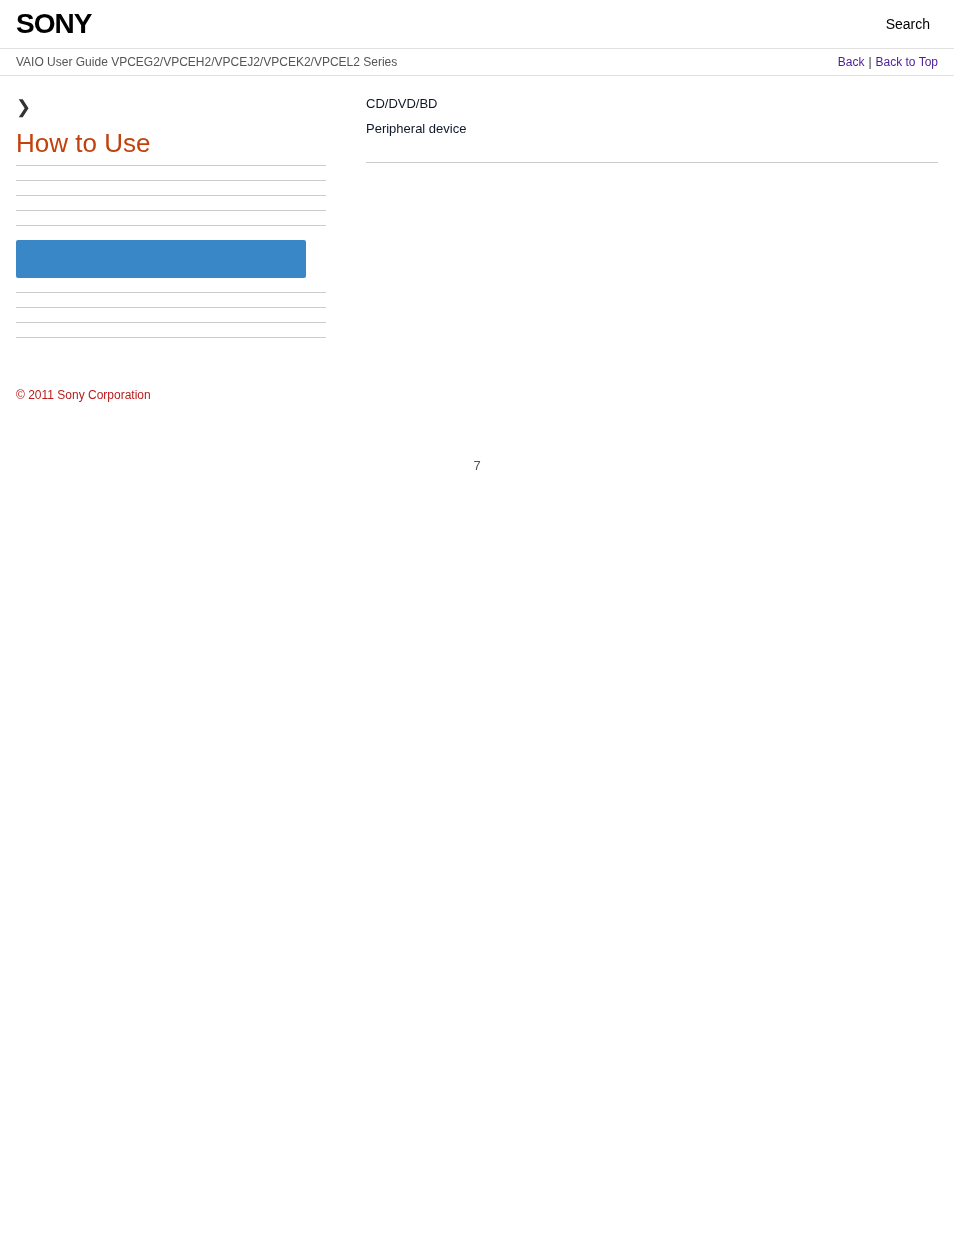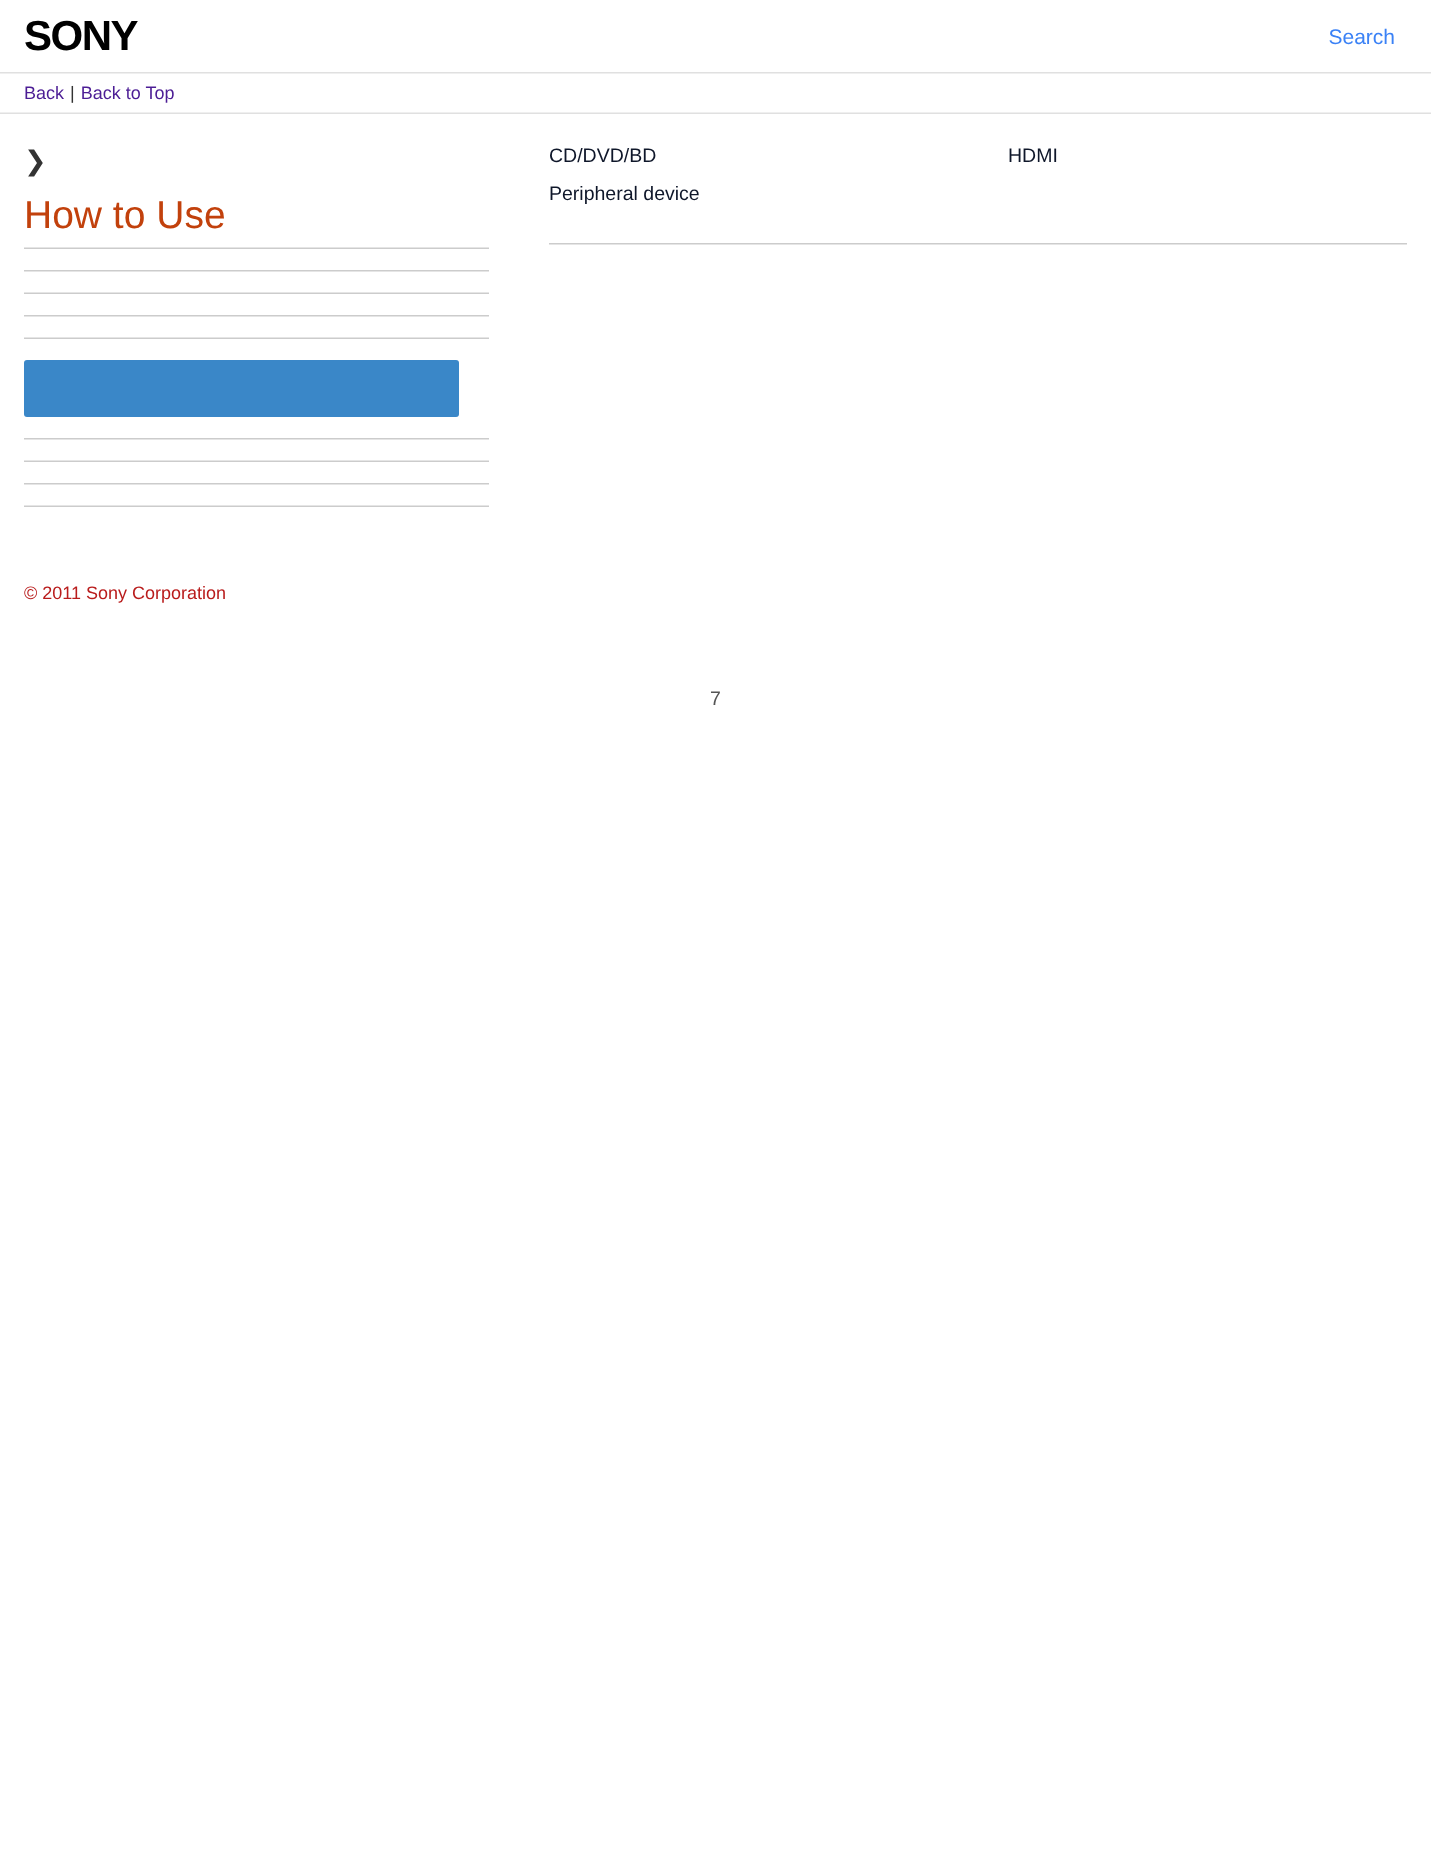--- a/index.html
+++ b/index.html
@@ -30,21 +30,21 @@
     .sony-logo {
       font-size: 28px;
       font-weight: 900;
       letter-spacing: -1px;
       color: #000000;
       font-family: Arial Black, Arial, sans-serif;
     }
 
     .search-btn {
       font-size: 14px;
-      color: #3b82f6;
+      color: #000000;
       cursor: pointer;
       background: none;
       border: none;
       padding: 4px 8px;
     }
 
     
     .breadcrumb-bar {
       display: flex;
       align-items: center;
@@ -161,20 +161,21 @@
   </style>
 </head>
 <body>
 
 <header class="header">
   <div class="sony-logo">SONY</div>
   <button class="search-btn">Search</button>
 </header>
 
 <div class="breadcrumb-bar">
+  <span>VAIO User Guide VPCEG2/VPCEH2/VPCEJ2/VPCEK2/VPCEL2 Series</span>
   <div class="nav-links">
     <a>Back</a>
     <span class="separator">|</span>
     <a>Back to Top</a>
   </div>
 </div>
 
 <div class="main-content">
 
   <div class="sidebar">
@@ -193,23 +194,20 @@
       <div class="sidebar-item-line"></div>
     </div>
   </div>
 
   <div class="content-area">
     <div class="content-grid">
       <div>
         <a class="content-link">CD/DVD/BD</a>
         <a class="content-link">Peripheral device</a>
       </div>
-      <div>
-        <a class="content-link">HDMI</a>
-      </div>
     </div>
   </div>
 
 </div>
 
 <div class="footer">
   <span>© 2011 Sony Corporation</span>
 </div>
 
 <div class="page-number">

